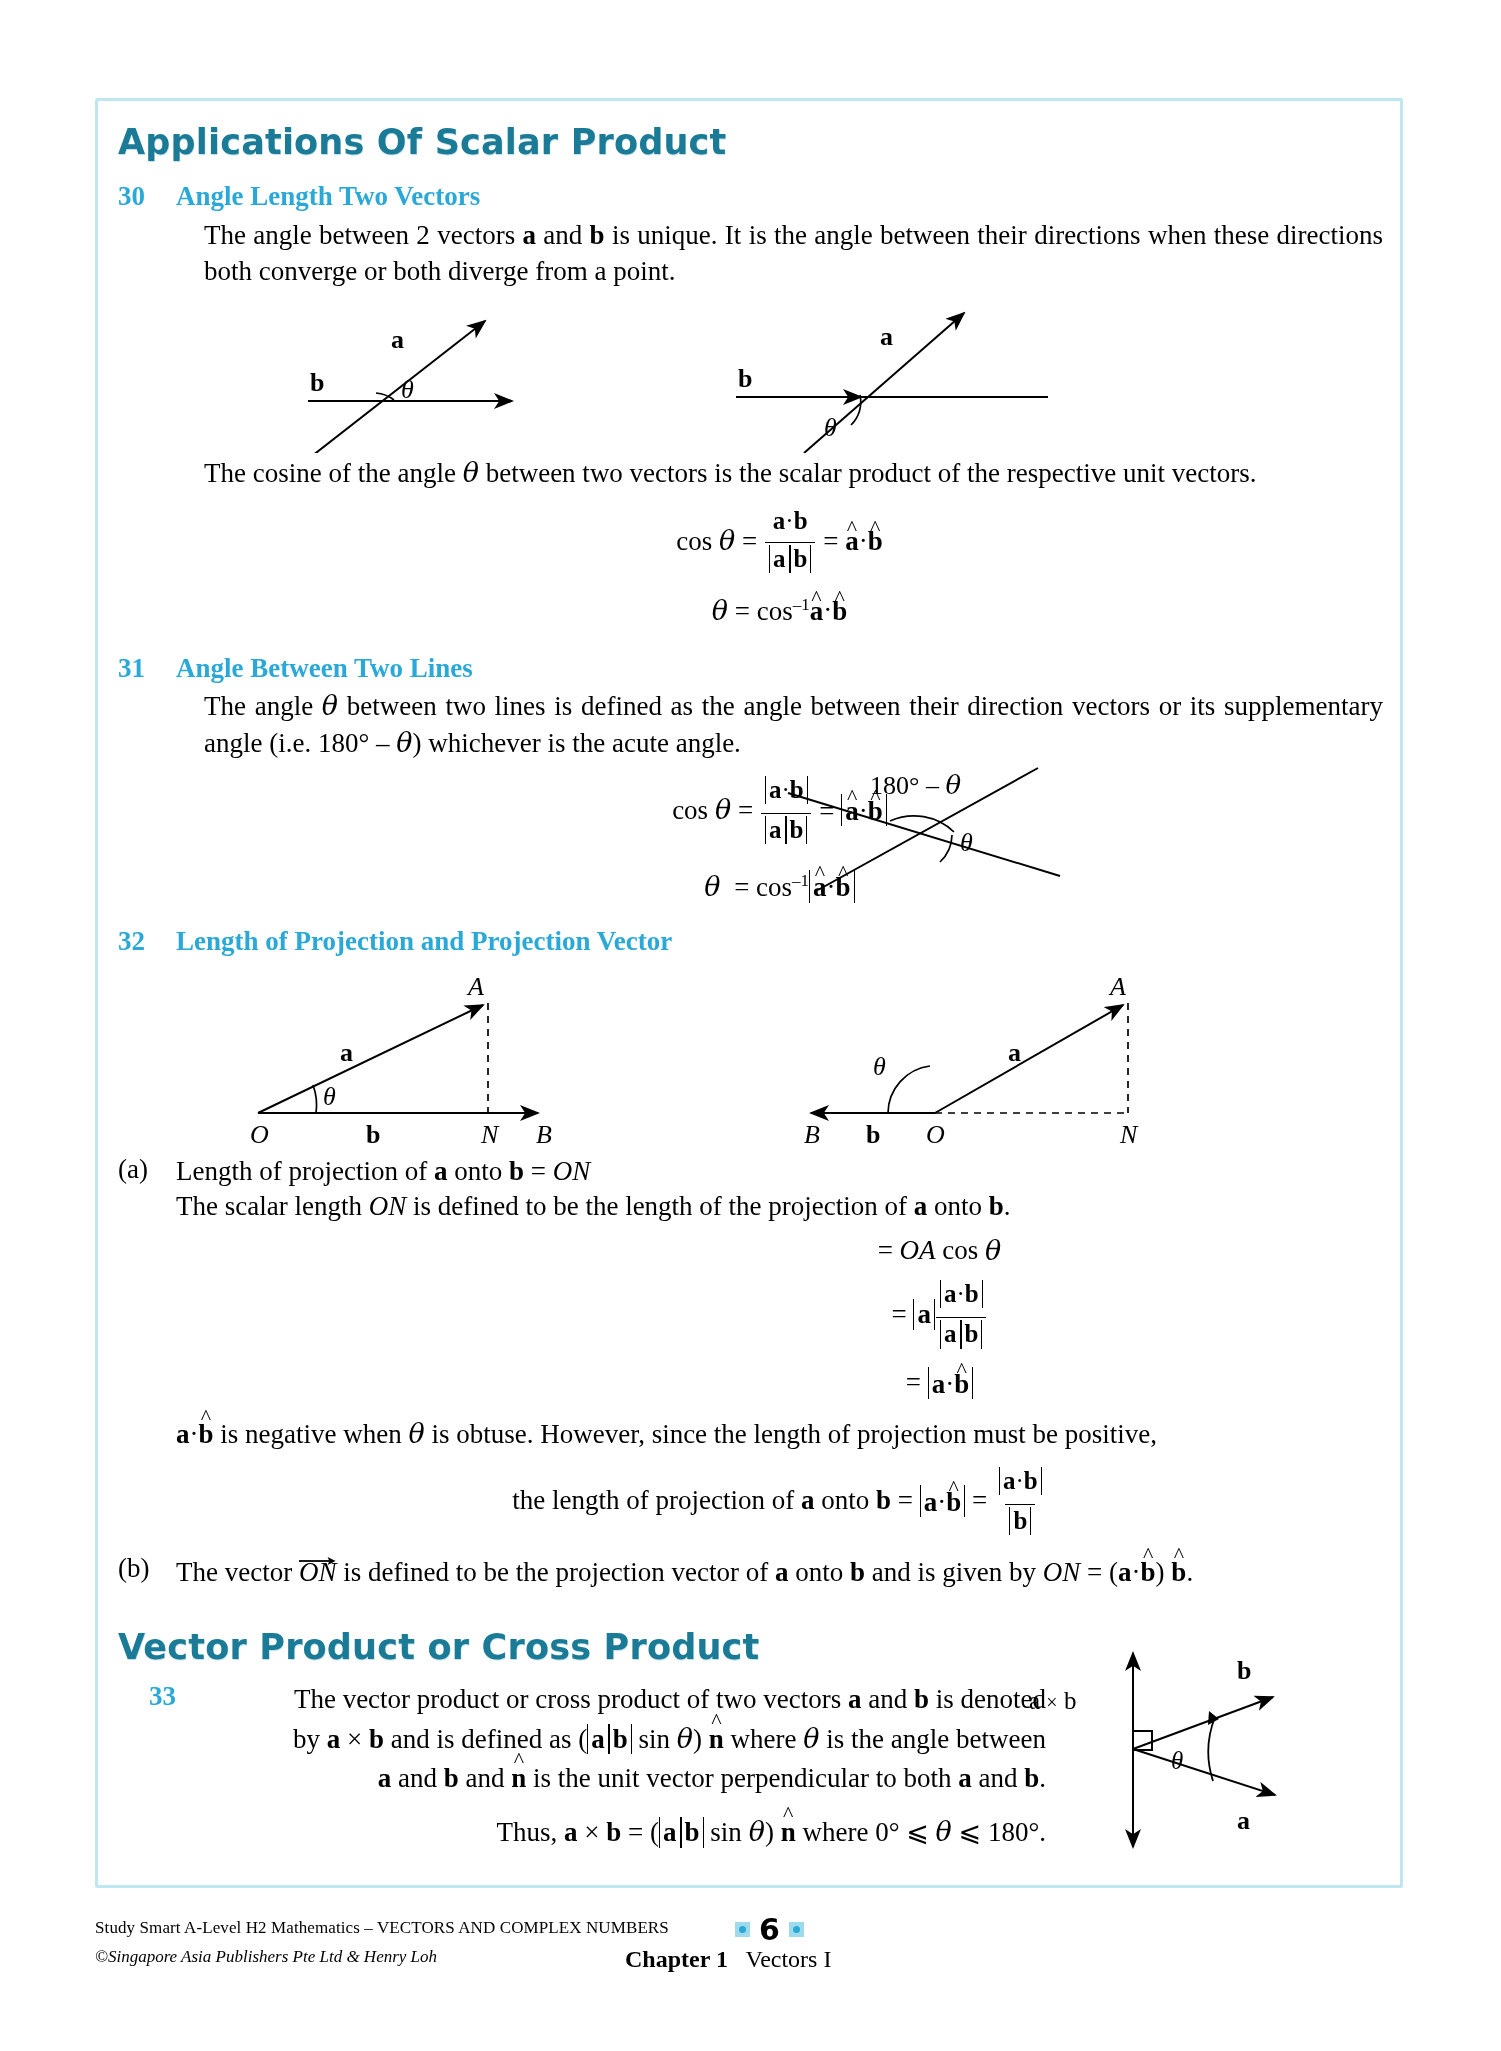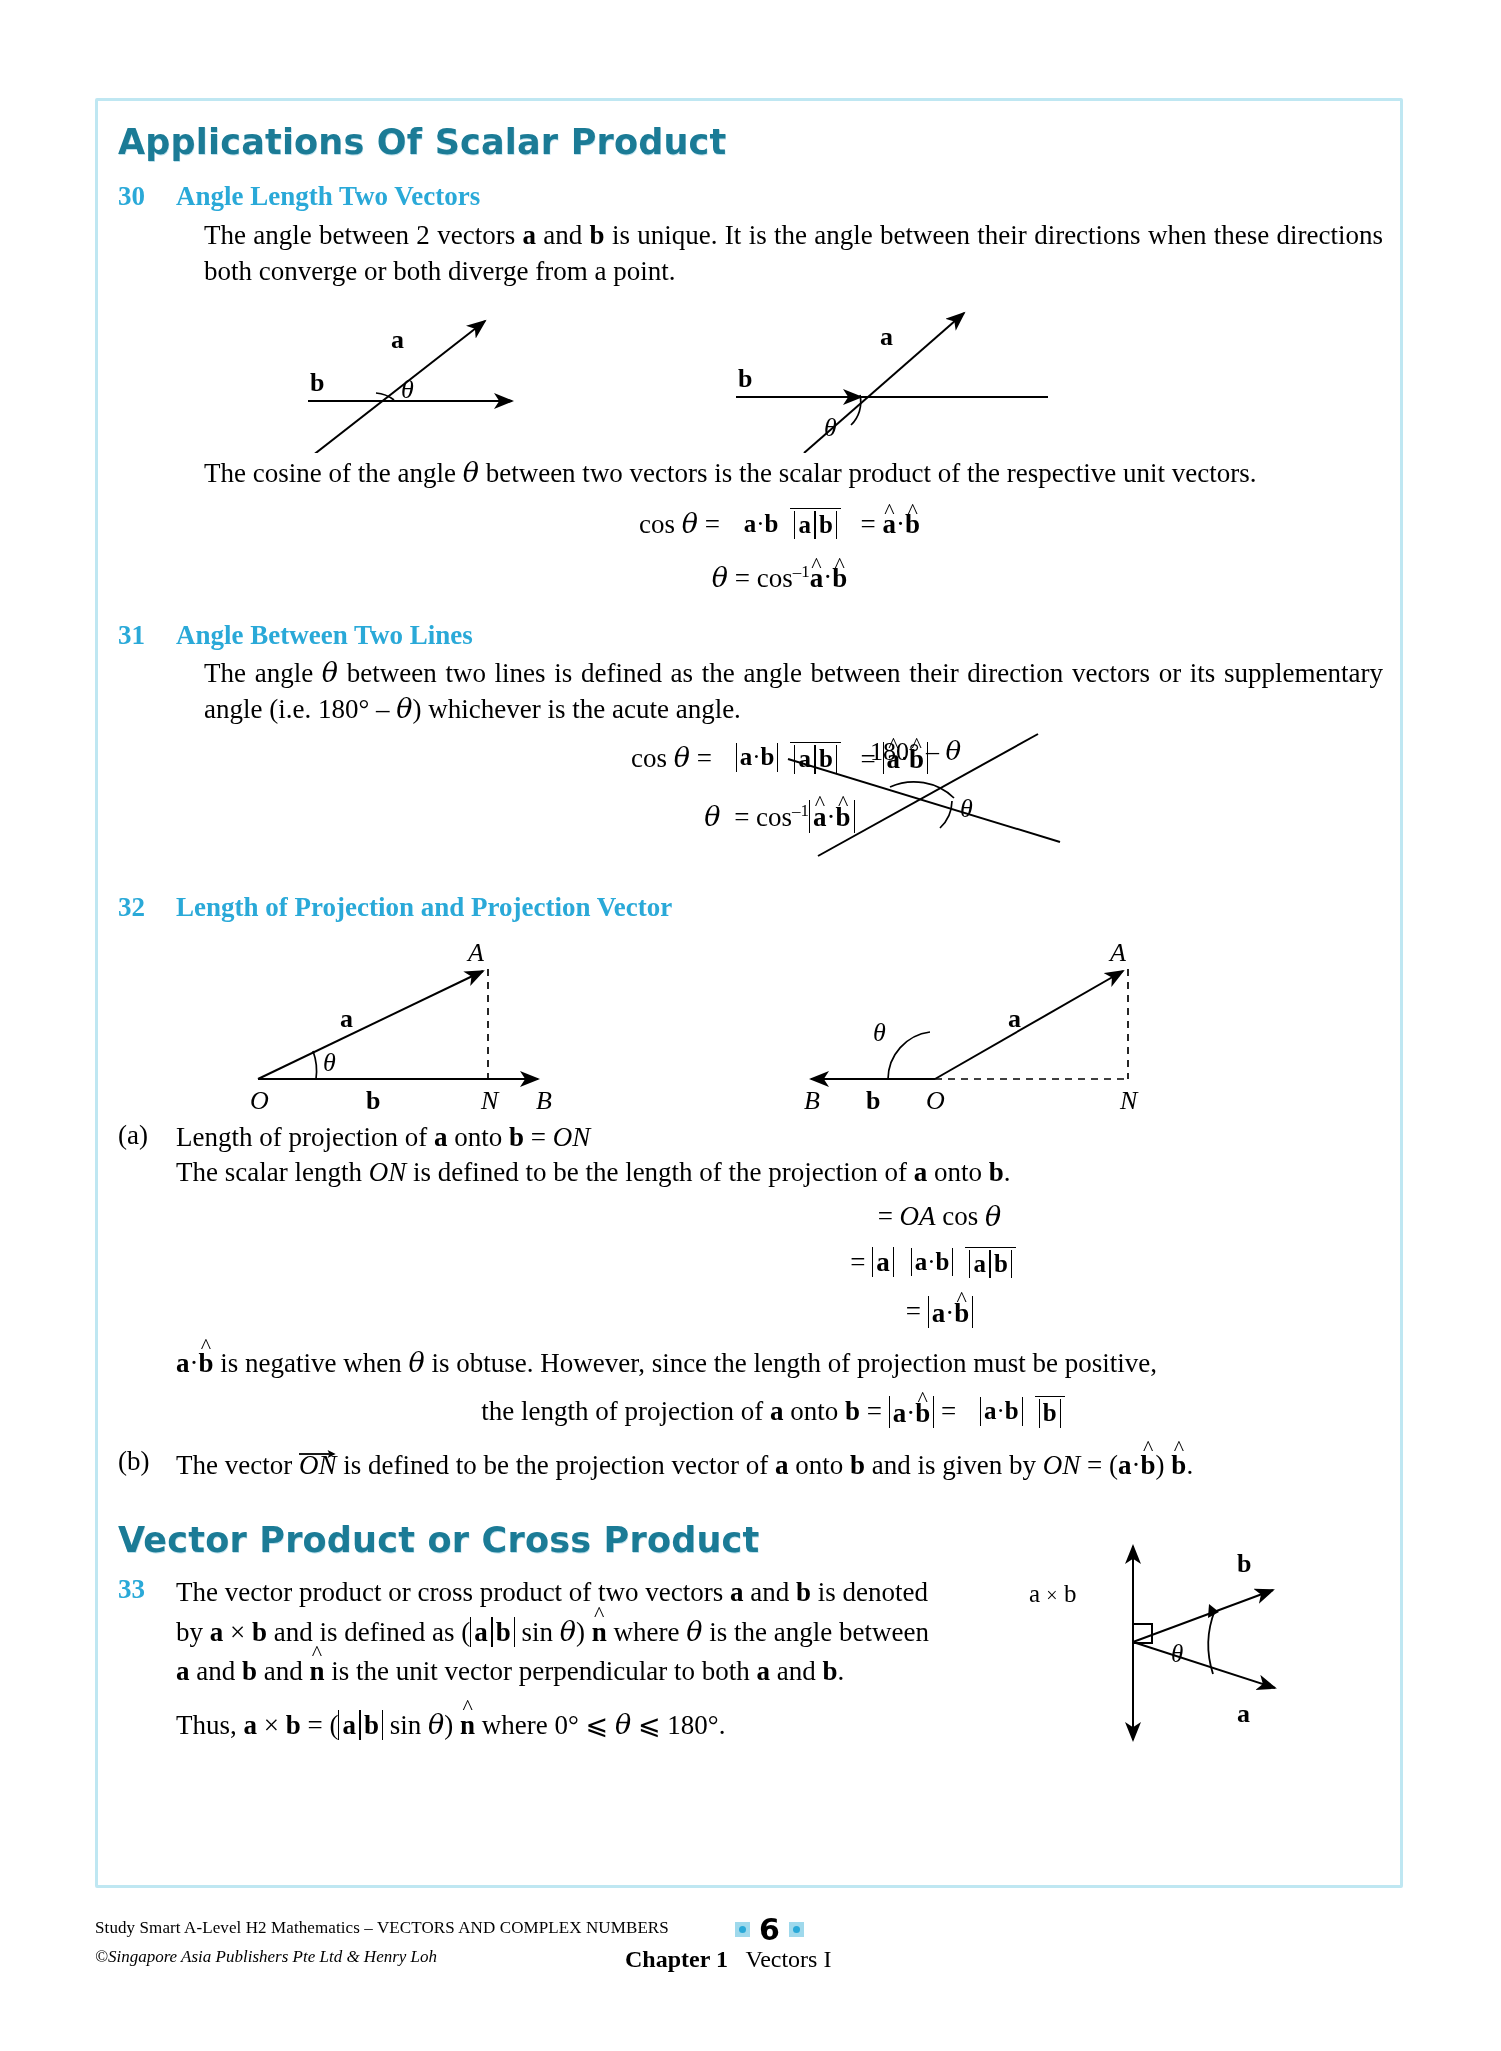--- a/index.html
+++ b/index.html
@@ -80,24 +80,24 @@
 
   
   .math { font-size: 27px; line-height: 1; text-align: center; }
   .mrow {
     display: inline-flex;
     align-items: center;
     vertical-align: middle;
   }
   .frac {
     display: inline-flex;
-    flex-direction: row;
+    flex-direction: column;
     align-items: center;
     vertical-align: middle;
-    margin: 0 13px;
+    margin: 0 1px;
     gap: 8px;
   }
   .frac .nu { padding: 0 4px 1px 4px; font-size: 25px; }
   .frac .de { padding: 2px 4px 0 4px; border-top: 1.6px solid #000; font-size: 25px; }
   .abs {
     display: inline-block;
     border-left: 1.6px solid #000;
     border-right: 1.6px solid #000;
     padding: 1px 3px;
     line-height: 1.05;
@@ -383,21 +383,21 @@
         The vector&nbsp;<span class="vecarrow"><span class="arr">
           <svg width="100%" height="10" viewBox="0 0 42 10" preserveAspectRatio="none">
             <line x1="0" y1="5" x2="34" y2="5" stroke="#000" stroke-width="1.8"></line>
             <path d="M32,1 L41,5 L32,9 L34,5 z" fill="#000"></path>
           </svg></span><span class="it">ON</span></span>&nbsp;is defined to be the projection vector of <b>a</b> onto <b>b</b> and is given by <span class="it">ON</span> = (<b>a</b>·<span class="hatw"><span class="hat">^</span><b>b</b></span>)&nbsp;<span class="hatw"><span class="hat">^</span><b>b</b></span>.
       </div>
     </div>
 
     <div class="h-main" style="margin-top:36px;">Vector Product or Cross Product</div>
 
-    <div style="position:relative;margin-top:14px;">
+    <div style="position:relative;margin-top:14px;text-align:right;">
       <div style="display:flex;">
         <div style="width:58px;flex:none;font-family:'Liberation Serif',serif;font-weight:bold;font-size:27px;color:#2aa9d8;">33</div>
         <div style="width:870px;font-size:27px;line-height:1.40;">
           <div>
             The vector product or cross product of two vectors <b>a</b> and <b>b</b> is denoted
           </div>
           <div>
             by <b>a</b> × <b>b</b> and is defined as (<span class="abs"><b>a</b></span><span class="abs"><b>b</b></span> sin <span class="theta">θ</span>)&nbsp;<span class="hatw"><span class="hat">^</span><b>n</b></span> where <span class="theta">θ</span> is the angle between
           </div>
           <div>

